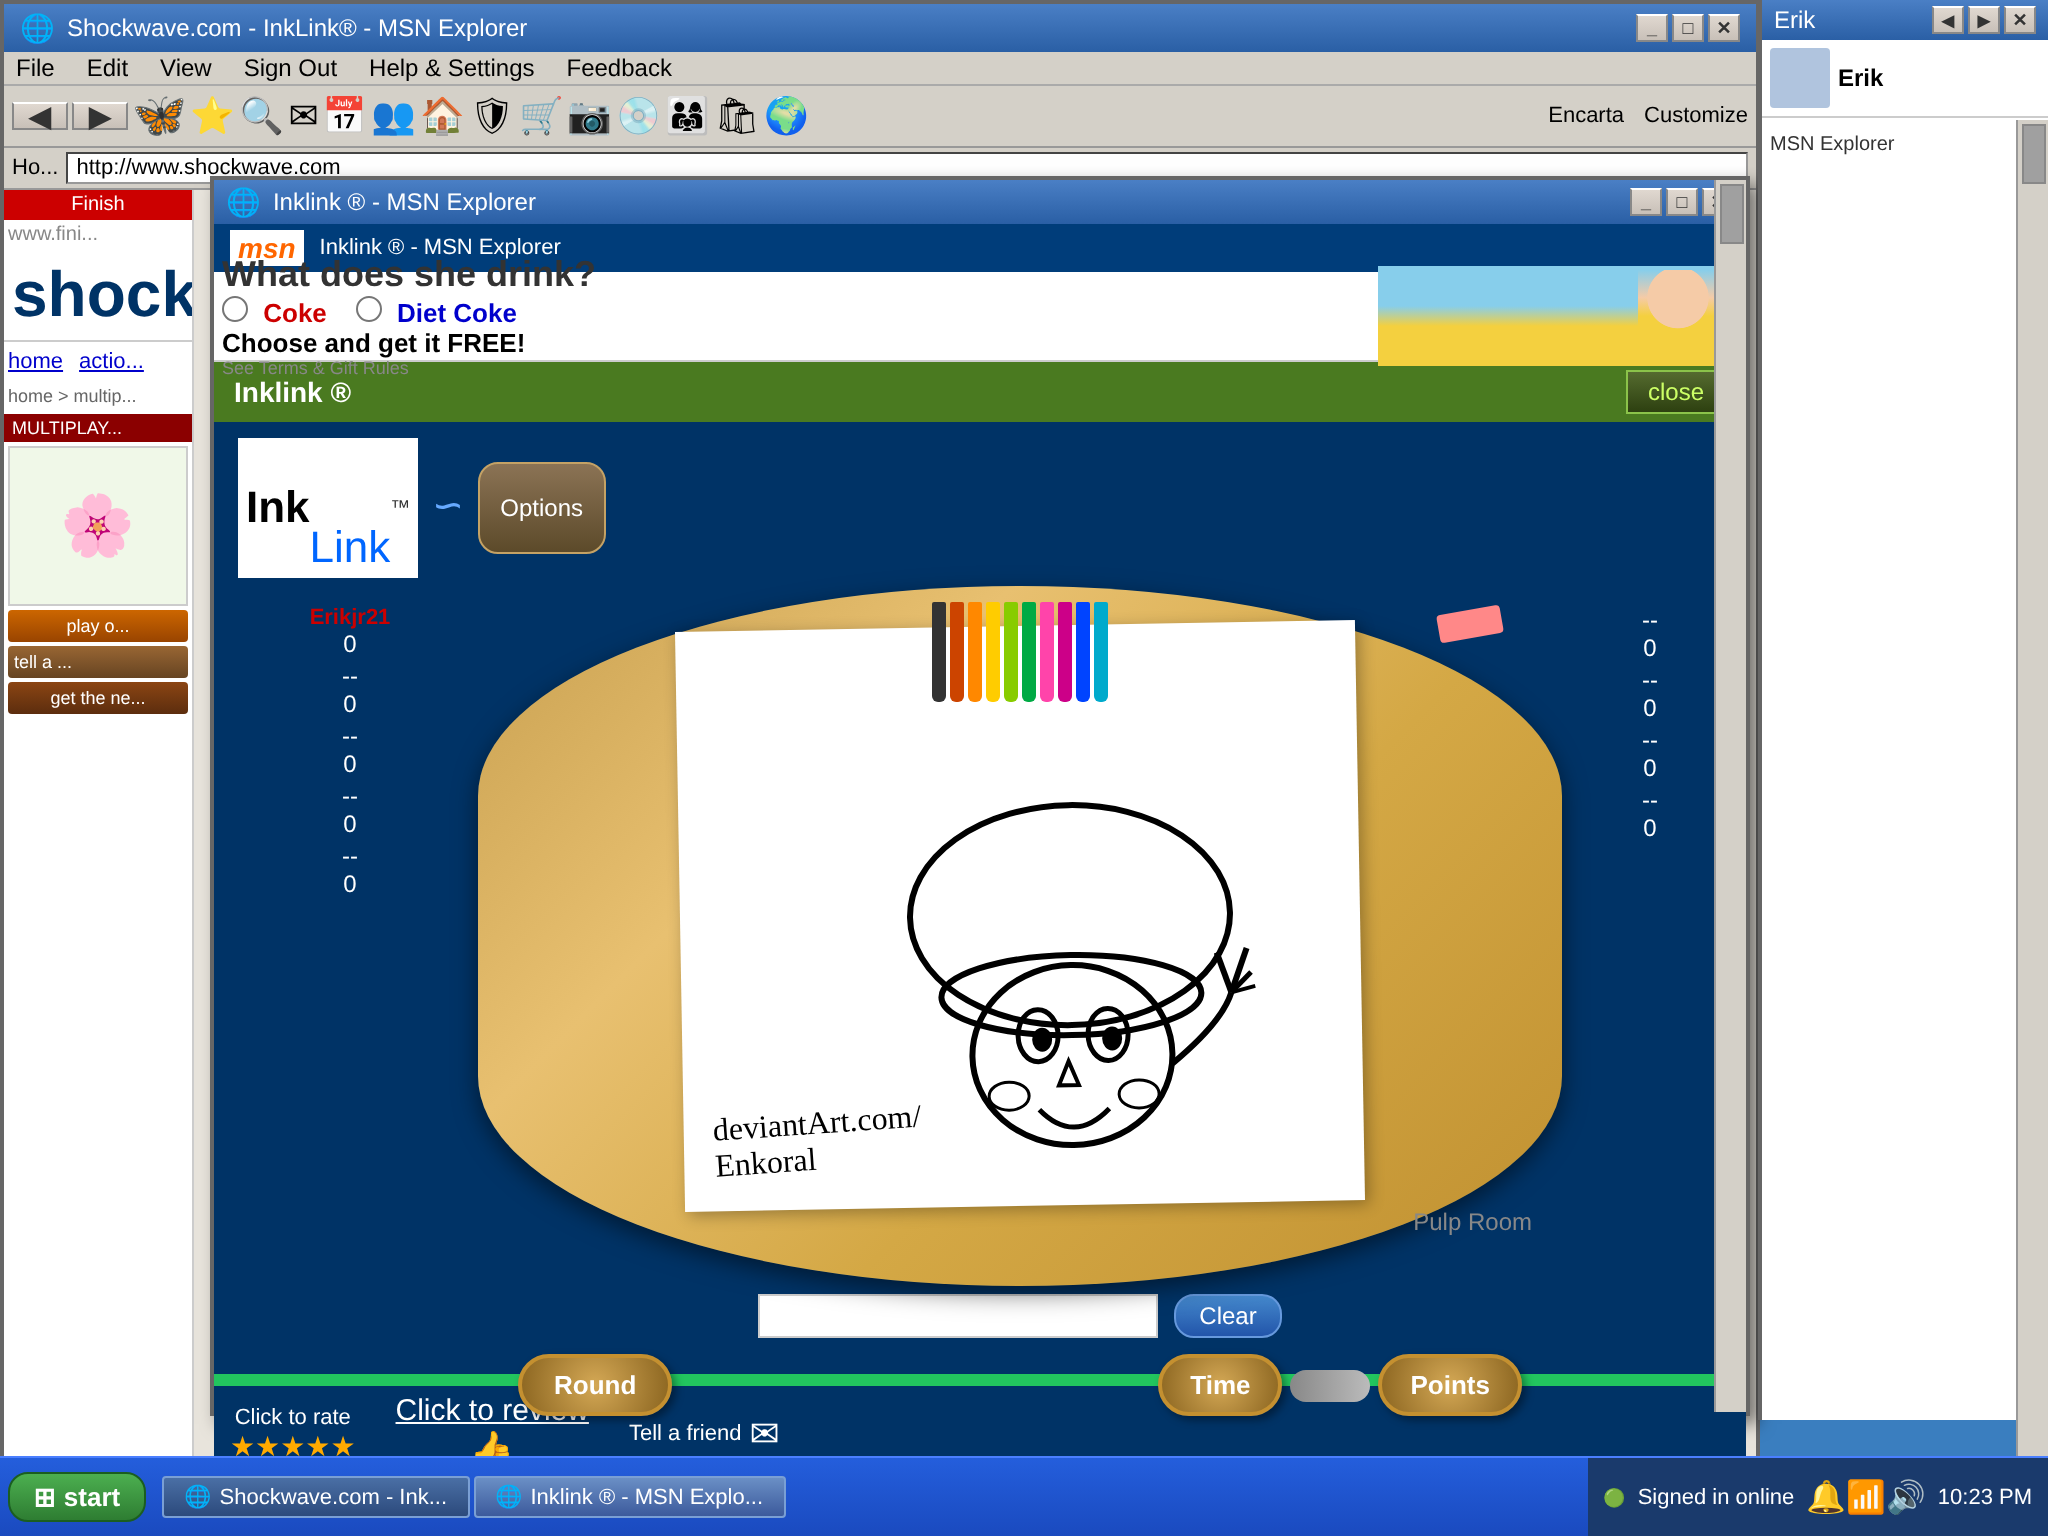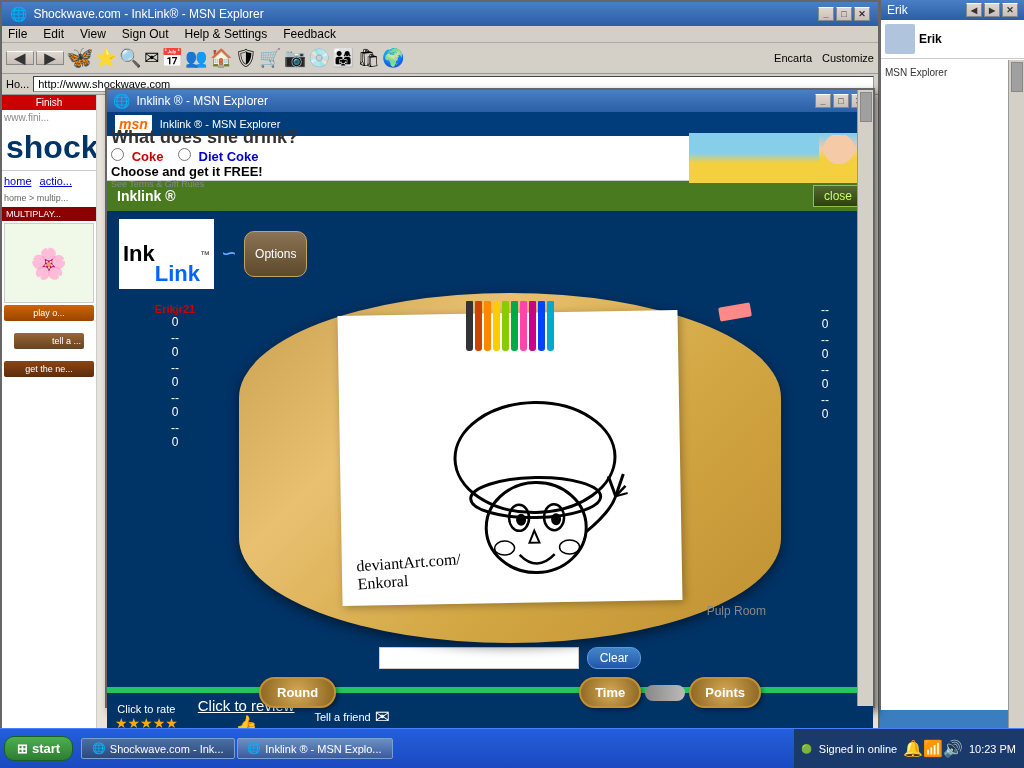--- a/index.html
+++ b/index.html
@@ -185,21 +185,21 @@
           </div>
         </div>
         <div style="font-size:9px;color:#666;padding:2px;">home &gt; multip...</div>
         <div style="background:#8b0000;color:white;font-size:9px;padding:2px 4px;margin:2px 0;">MULTIPLAY...</div>
         <div style="background:white;border:1px solid #ccc;margin:2px;height:80px;overflow:hidden;">
           <div style="background:#f0f8e8;width:100%;height:100%;display:flex;align-items:center;justify-content:center;">
             <span style="font-size:30px;">🌸</span>
           </div>
         </div>
         <div style="background:linear-gradient(to bottom,#cc6600,#994400);color:white;text-align:center;padding:3px;font-size:9px;margin:2px;cursor:pointer;border-radius:2px;">play o...</div>
-        <div style="background:linear-gradient(to bottom,#996633,#664422);color:white;text-align:right;padding:3px;font-size:9px;margin:12px;cursor:pointer;border-radius:2px;">tell a ...</div>
+        <div style="background:linear-gradient(to bottom,#996633,#664422);color:white;text-align:left;padding:3px;font-size:9px;margin:2px;cursor:pointer;border-radius:2px;">tell a ...</div>
         <div style="background:linear-gradient(to bottom,#8b4513,#5c2d0e);color:white;text-align:center;padding:3px;font-size:9px;margin:2px;cursor:pointer;border-radius:2px;">get the ne...</div>
       </div>
 
       <div class="main-content" style="background:#e8e4dc;">
       </div>
     </div>
 
     <div class="status-bar">
       <span>Done</span>
     </div>
@@ -270,21 +270,21 @@
     <div class="green-bar">
       <div style="color:white;font-size:14px;font-weight:bold;">Inklink ®</div>
       <button class="close-btn">close</button>
     </div>
 
     <div class="game-area">
 
       <div class="inklink-header">
         <div style="display:flex;align-items:center;background:white;padding:2px 4px;">
           <span style="font-size:22px;font-weight:bold;color:black;">Ink</span>
-            <span style="font-size:22px;font-weight:bold;color:#0066ff;margin-top:40px;">Link</span>
+            <span style="font-size:22px;font-weight:normal;color:#0066ff;margin-top:40px;">Link</span>
             <sup style="font-size:10px;color:#333;">™</sup>
         </div>
         <div style="color:#66aaff;font-size:24px;transform:scaleX(-1);">~</div>
         <button class="options-btn">Options</button>
       </div>
 
       <div class="game-board">
 
         <div class="scores-left">
           <div class="player-entry">

